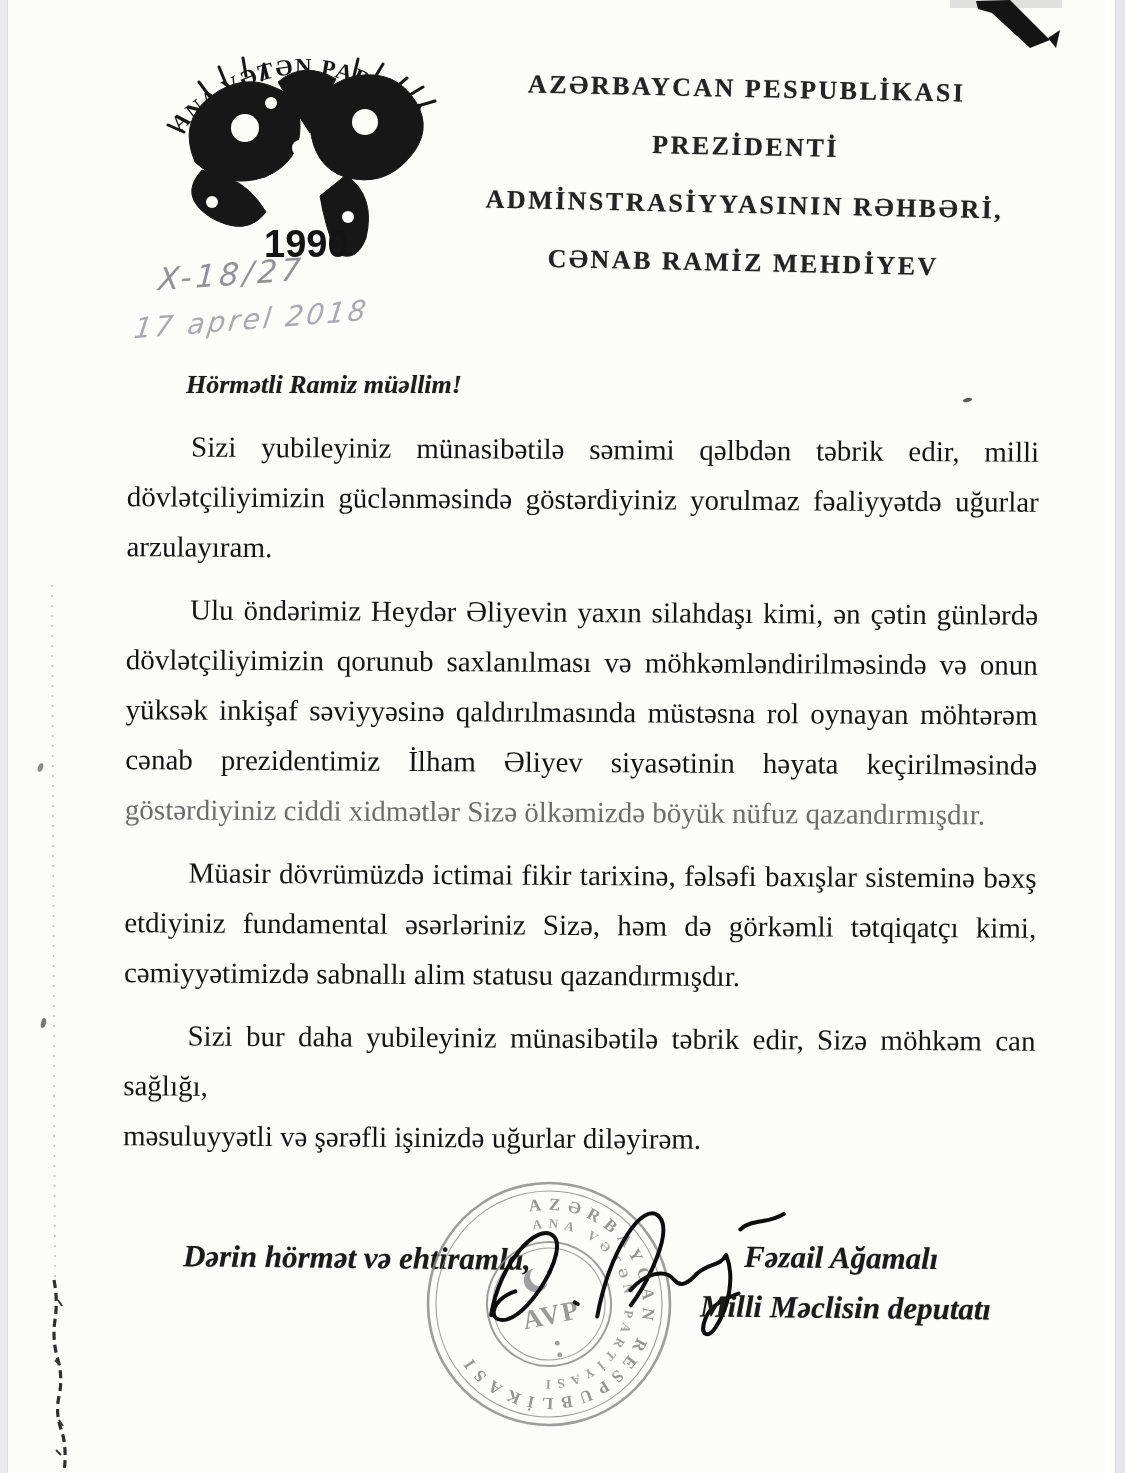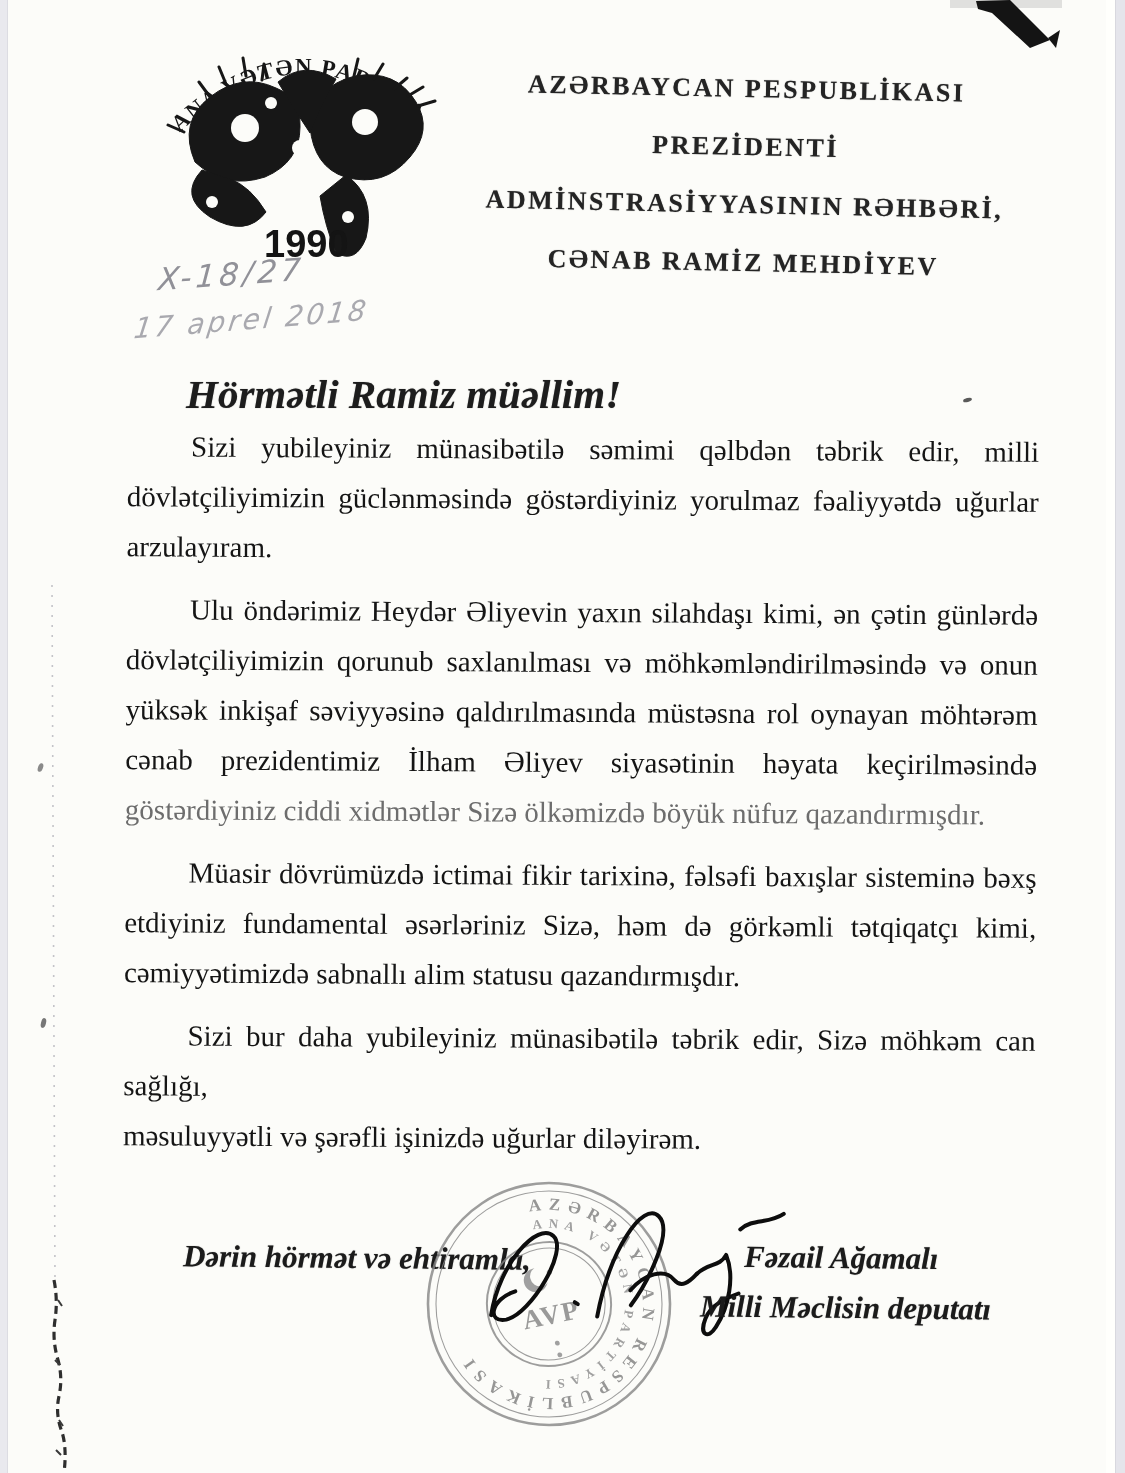--- a/index.html
+++ b/index.html
@@ -29,21 +29,21 @@
   }
   .ref-date{
     position:absolute;left:134px;top:303px;
     font-family:"DejaVu Sans",sans-serif;font-style:italic;
     font-size:28px;letter-spacing:3px;color:#a9a9af;
     transform:rotate(-4.5deg) skewX(-12deg);
   }
 
   .salutation{
     position:absolute;left:186px;top:370px;
-    font-weight:bold;font-style:italic;font-size:41px;color:#1d1d1d;
+    font-weight:bold;font-style:italic;font-size:26px;color:#1d1d1d;
     text-shadow:0 0 1px rgba(30,30,30,.5);
   }
 
   .body-text{
     position:absolute;left:125px;top:424px;width:912px;
     font-size:29px;transform:rotate(0.35deg);color:#151515;
   }
   .body-text p{margin:0 0 13px 0;}
   .bl{display:block;line-height:50px;}
   .jl{text-align:justify;text-align-last:justify;}

